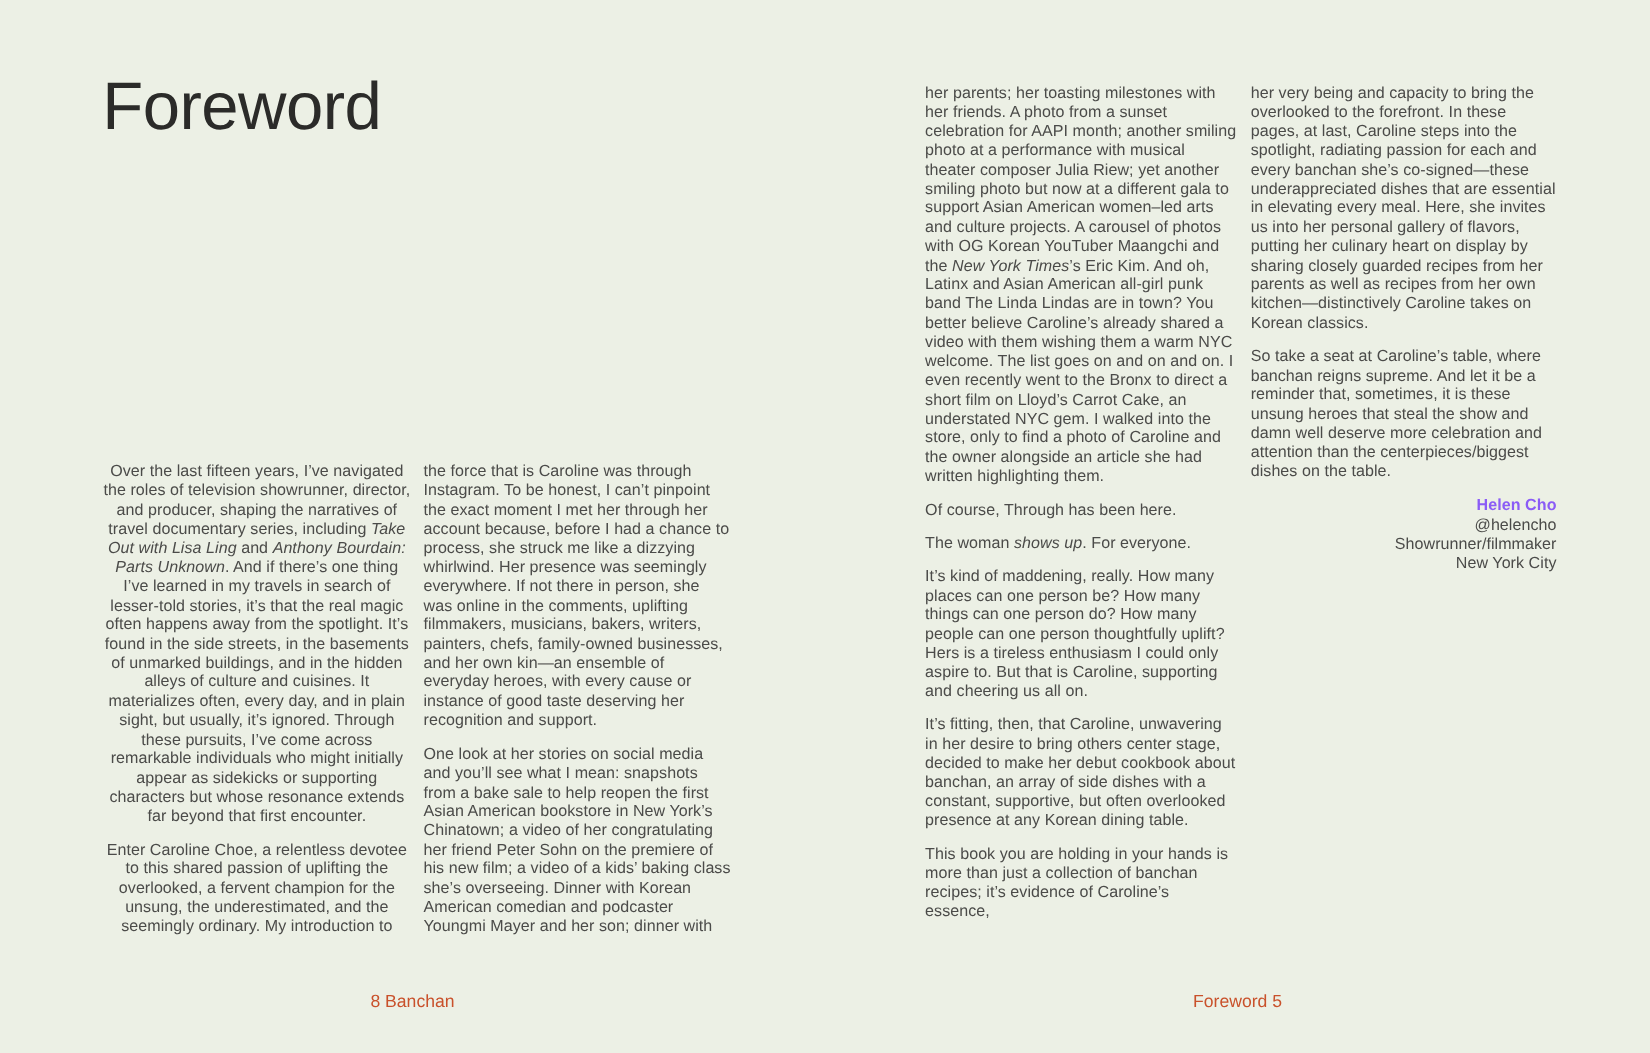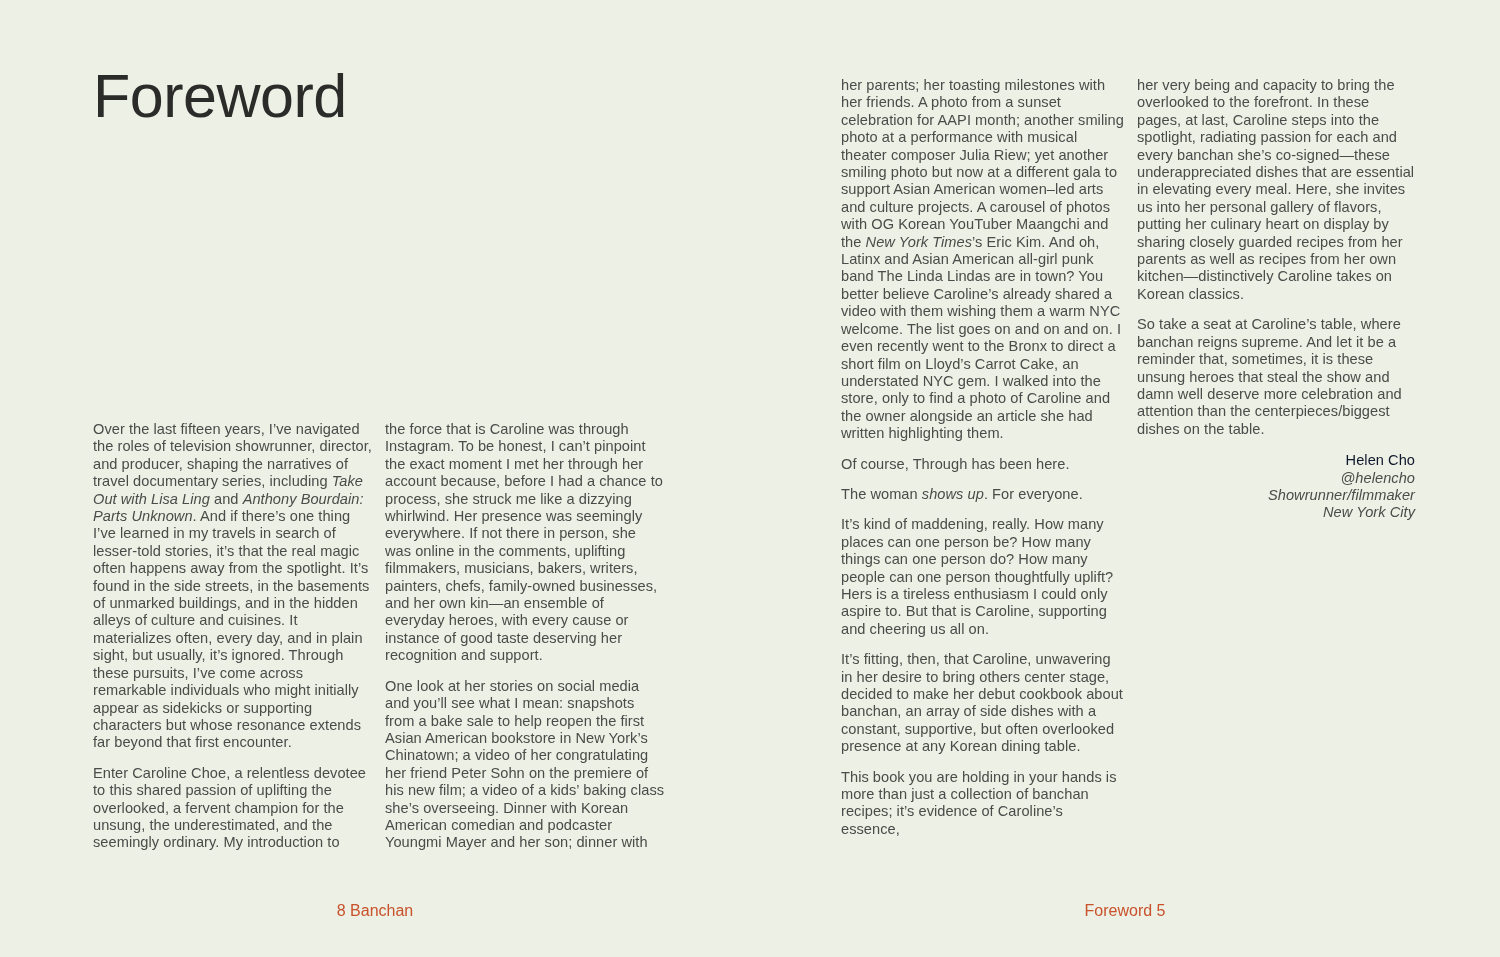--- a/index.html
+++ b/index.html
@@ -42,39 +42,39 @@
     letter-spacing: 0.05px;
     text-align: left;
   }
   .col p {
     margin: 0 0 13px 0;
   }
   .col p:last-child { margin-bottom: 0; }
   .it { font-style: italic; }
 
   
-  .l-col1 { left: 93px;  top: 421px; width: 281px; }
+  .l-col1 { left: 93px;  top: 421px; width: 281px; text-align: center; }
   .l-col2 { left: 385px; top: 421px; width: 281px; }
   
   .r-col1 { left: 91px;  top: 77px; width: 284px; }
   .r-col2 { left: 387px; top: 77px; width: 278px; }
 
   .signature {
     margin-top: 14px;
     text-align: right;
   }
   .signature .sig-name {
-    color: #0f172a;
-    font-weight: 400;
+    color: #8b5cf6;
+    font-weight: 700;
     font-style: normal;
   }
   .signature div {
     line-height: 17.4px;
   }
-  .sig-line { font-style: italic; }
+  .sig-line { }
 
   .footer {
     position: absolute;
     bottom: 37px;
     left: 0;
     width: 100%;
     text-align: center;
     font-size: 16px;
     color: #C9512B;
   }

